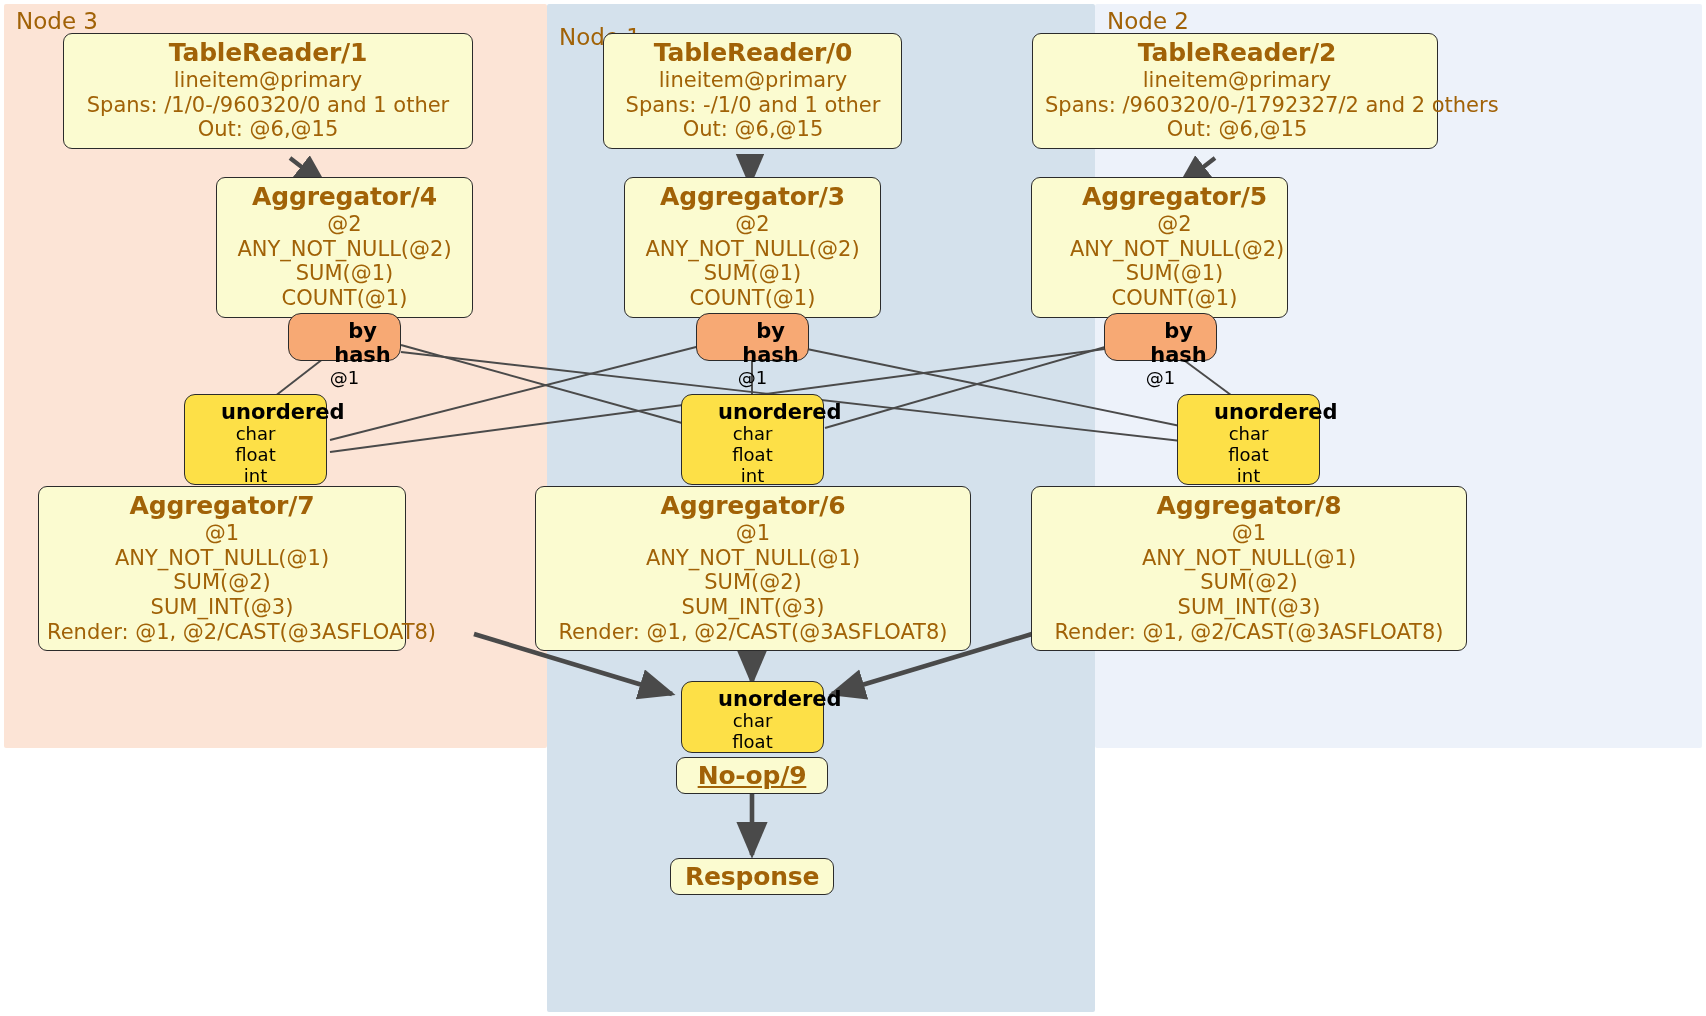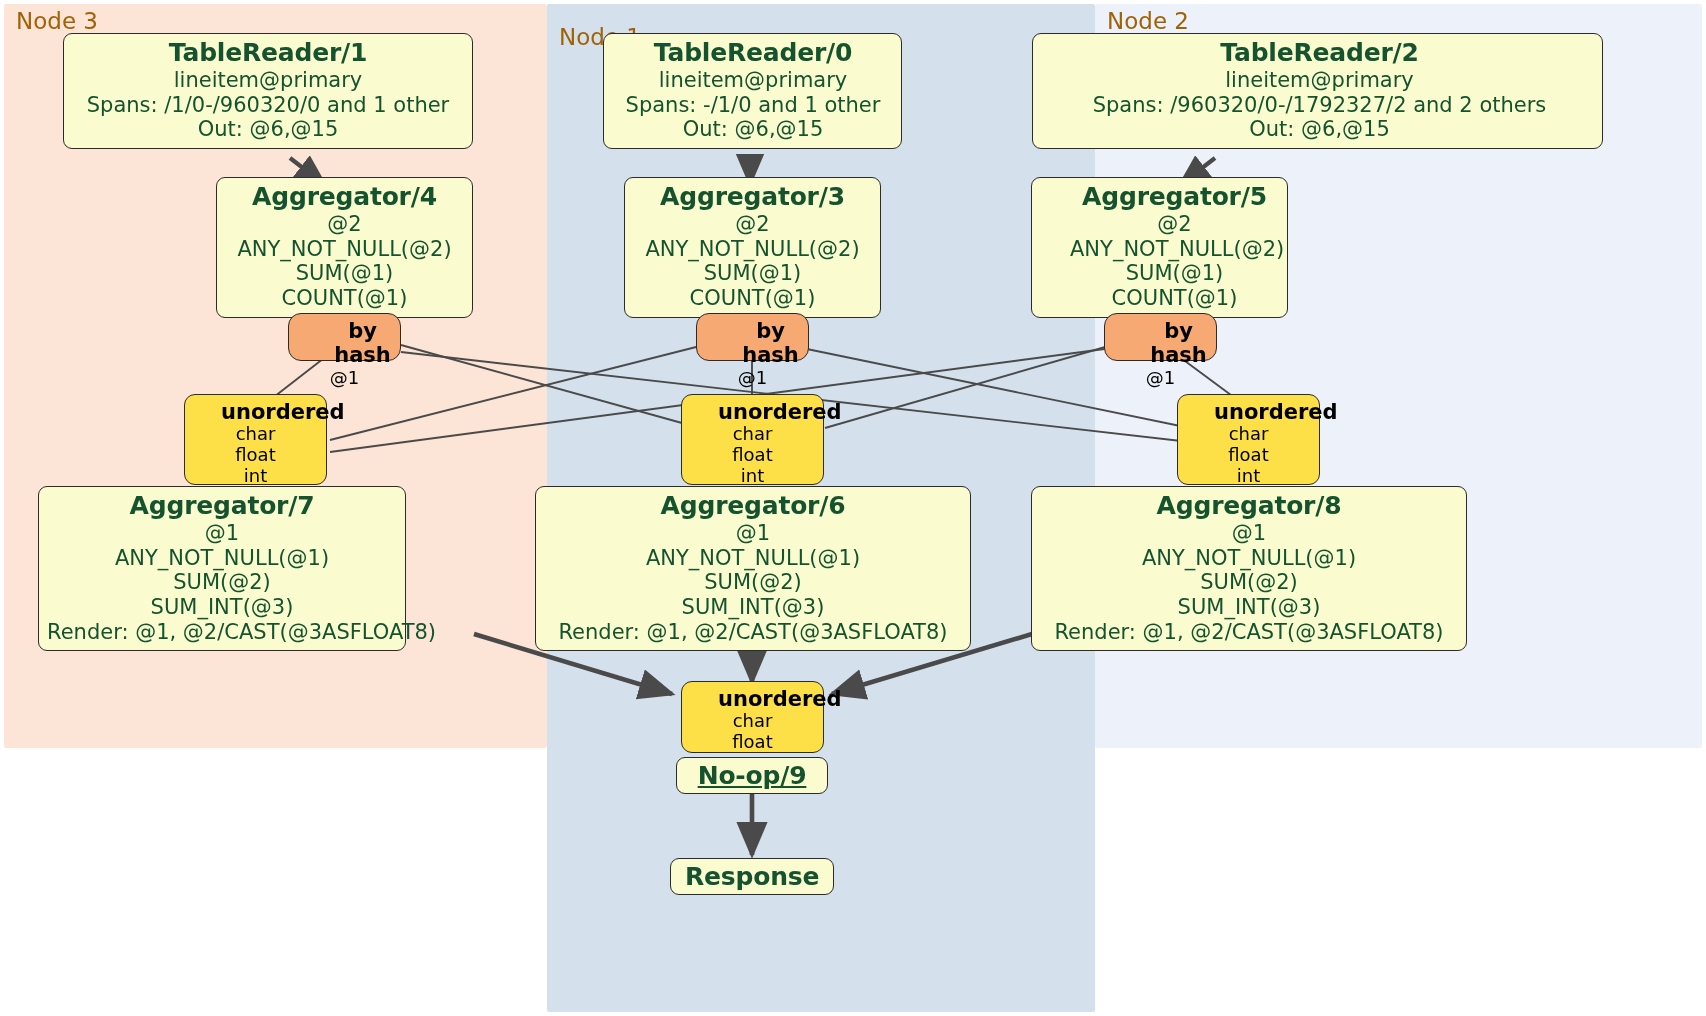--- a/index.html
+++ b/index.html
@@ -42,21 +42,21 @@
 
   
   .proc {
     position: absolute;
     box-sizing: border-box;
     background: #fbfbd0;
     border: 1.6px solid #2b2b2b;
     border-radius: 9px;
     text-align: center;
     padding: 4px 8px 6px 8px;
-    color: #14532d;
+    color: #a16207;
     line-height: 1.17;
   }
   .proc .title {
     font-weight: bold;
     font-size: 25px;
     letter-spacing: -0.2px;
     display: block;
     margin-bottom: 1px;
   }
   .proc .line {
@@ -236,21 +236,21 @@
   </div>
 
   <div class="proc small" style="left:676px; top:757px; width:152px;text-decoration:underline;">
     <span class="title">No-op/9</span>
   </div>
 
   <div class="proc small" style="left:670px; top:858px; width:164px;">
     <span class="title">Response</span>
   </div>
 
-  <div class="proc" style="left:1032px; top:33px; width:571px;padding-left:12px;">
+  <div class="proc" style="left:1032px; top:33px; width:406px;padding-left:12px;">
     <span class="title">TableReader/2</span>
     <span class="line">lineitem@primary</span>
     <span class="line">Spans: /960320/0-/1792327/2 and 2 others</span>
     <span class="line">Out: @6,@15</span>
   </div>
 
   <div class="proc" style="left:1031px; top:177px; width:257px;padding-left:38px;">
     <span class="title">Aggregator/5</span>
     <span class="line">@2</span>
     <span class="line">ANY_NOT_NULL(@2)</span>

